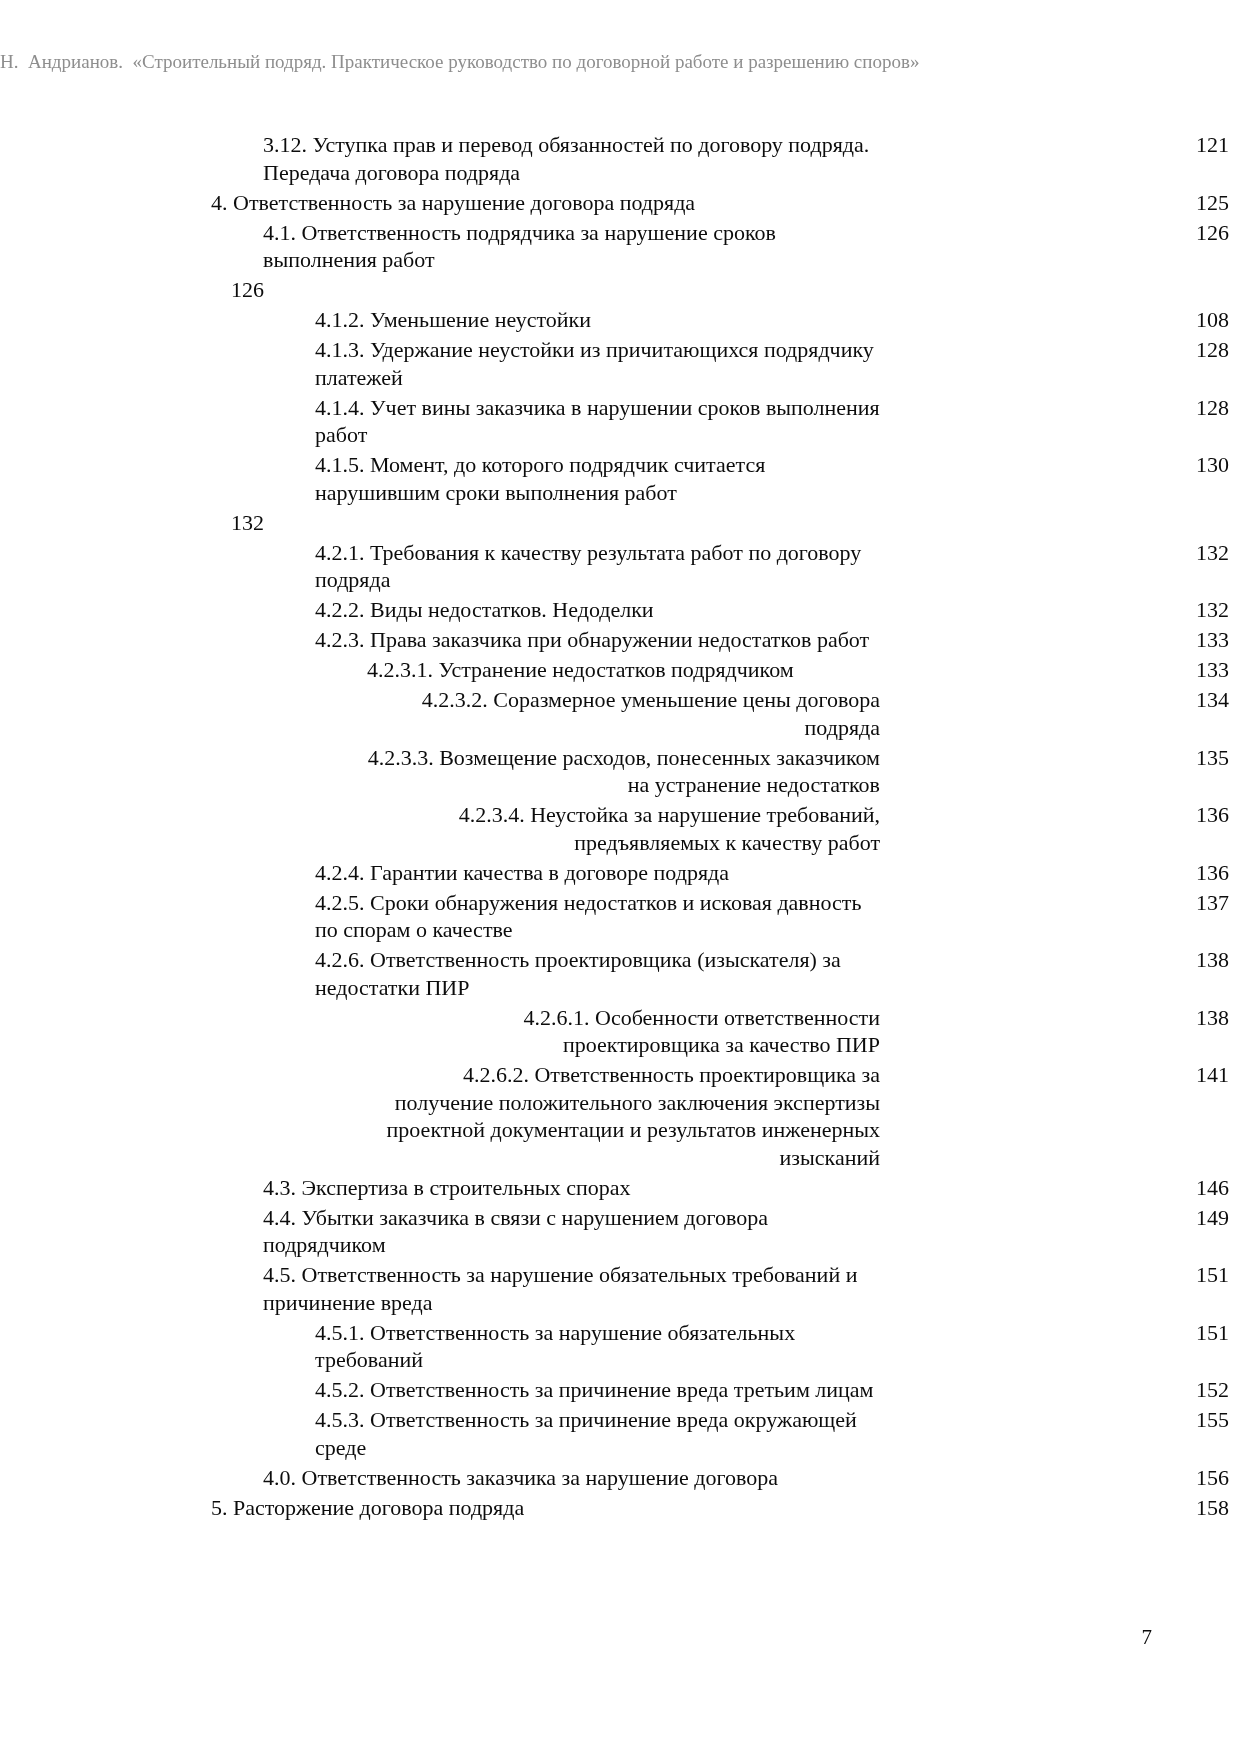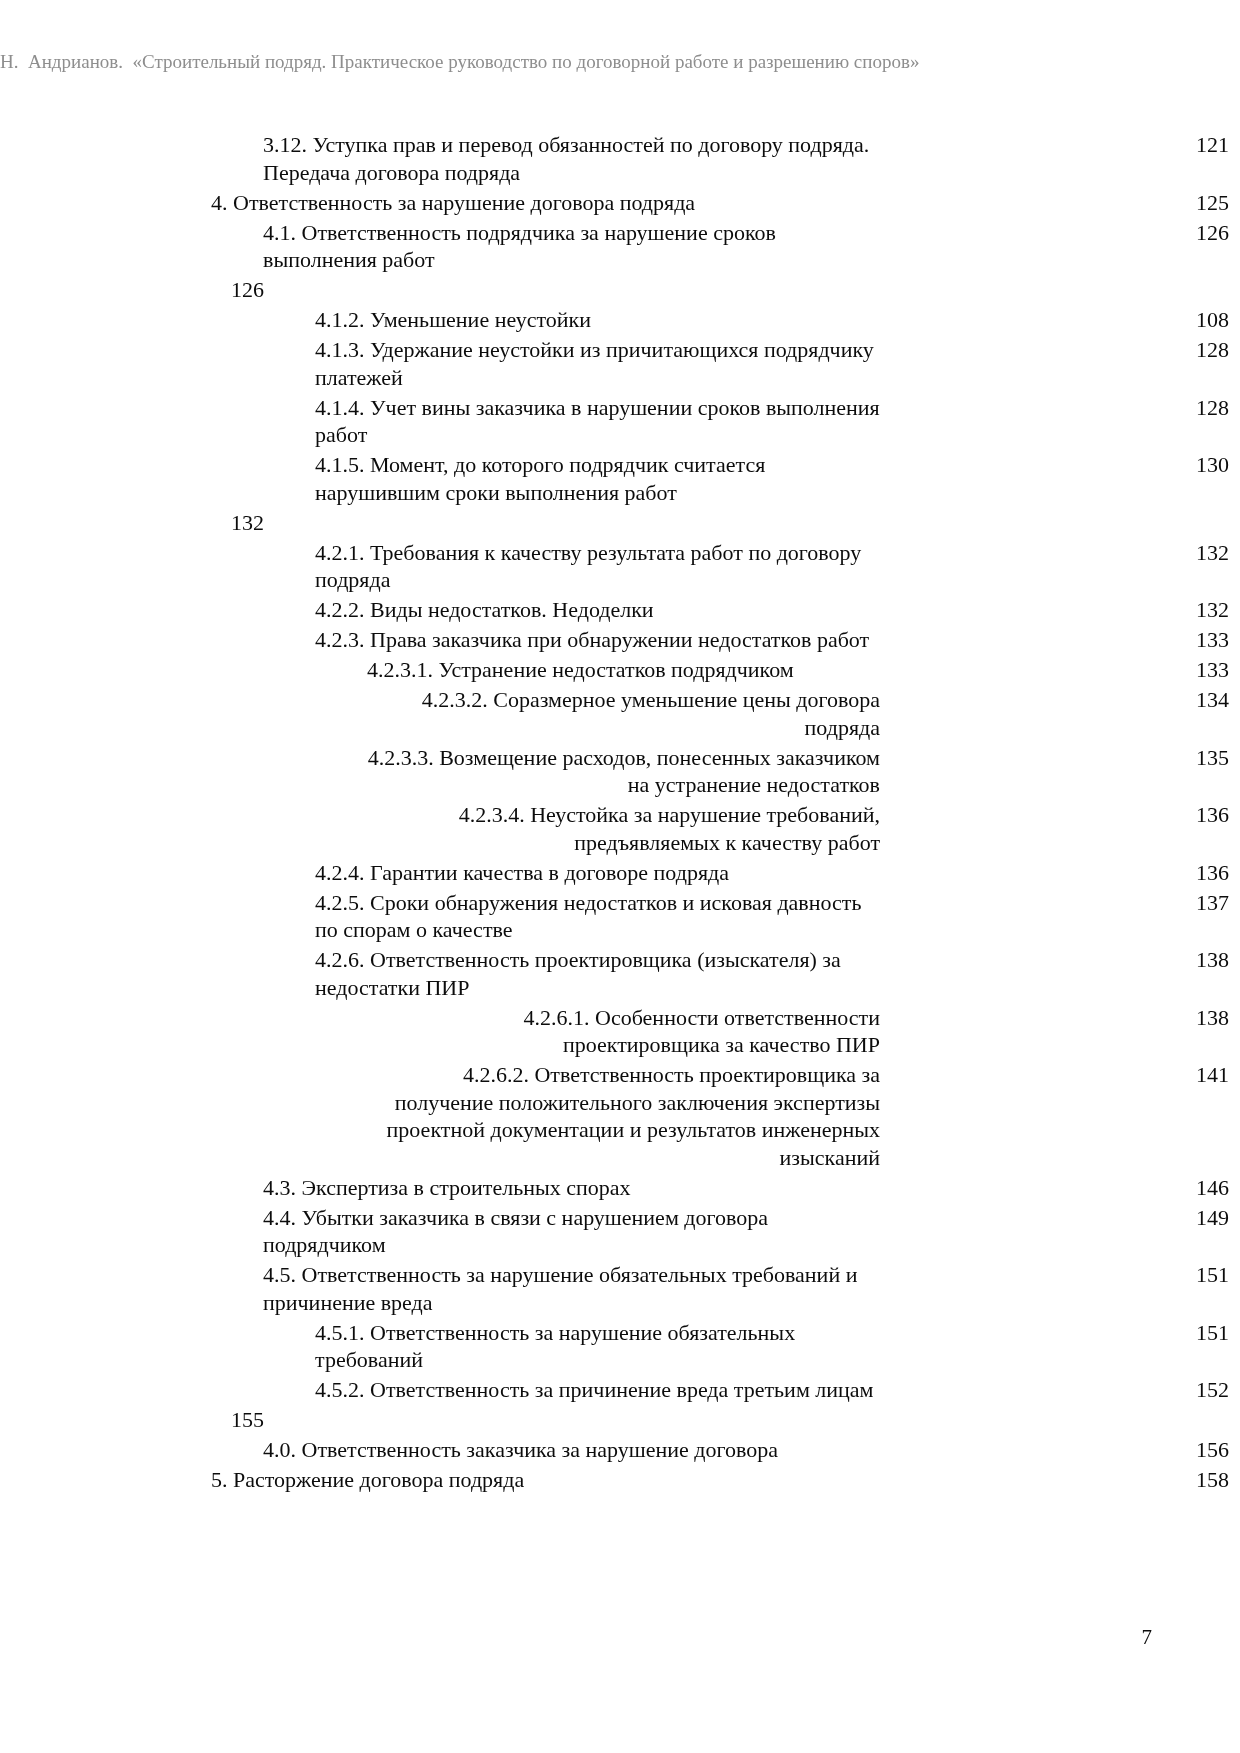--- a/index.html
+++ b/index.html
@@ -187,20 +187,21 @@
     <div class="toc-text">4.5.1. Ответственность за нарушение обязательных требований</div>
     <div class="toc-page">151</div>
   </div>
 
   <div class="toc-row lvl-3">
     <div class="toc-text">4.5.2. Ответственность за причинение вреда третьим лицам</div>
     <div class="toc-page">152</div>
   </div>
 
   <div class="toc-row lvl-3">
+    <div class="toc-text">4.5.3. Ответственность за причинение вреда окружающей среде</div>
     <div class="toc-page">155</div>
   </div>
 
   <div class="toc-row lvl-2">
     <div class="toc-text">4.0. Ответственность заказчика за нарушение договора</div>
     <div class="toc-page">156</div>
   </div>
 
   <div class="toc-row lvl-1">
     <div class="toc-text">5. Расторжение договора подряда</div>

